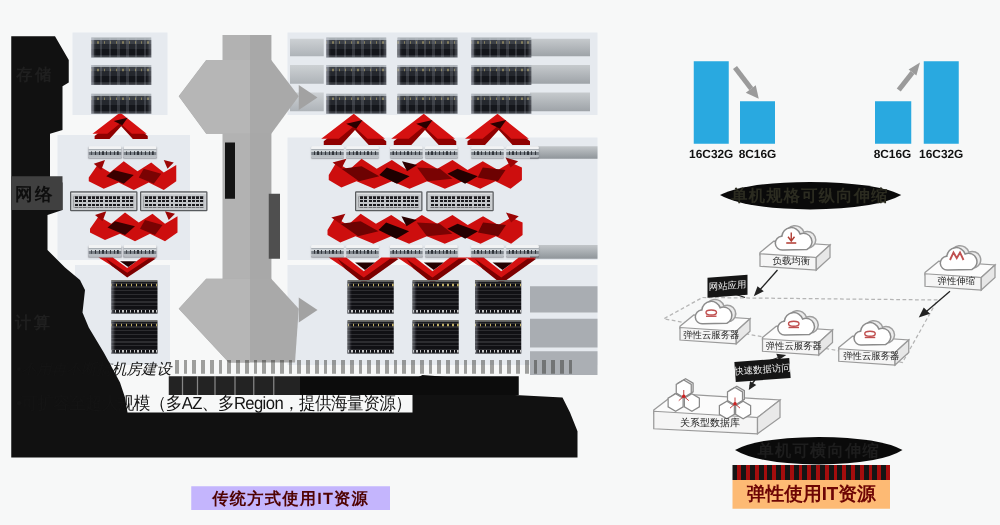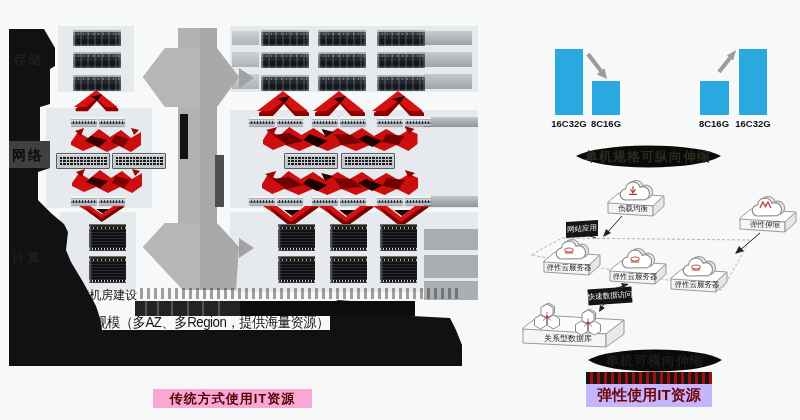--- a/index.html
+++ b/index.html
@@ -217,26 +217,26 @@
 <div class="srv" style="left:278px;top:256px;"></div>
 <div class="srv" style="left:330px;top:256px;"></div>
 <div class="srv" style="left:380px;top:256px;"></div>
 
 <div class="abs" style="left:9px;top:141px;width:41px;height:27px;background:#404040;"></div>
 <div class="lbl" style="left:13px;top:51px;">存储</div>
 <div class="lbl" style="left:12px;top:147px;font-size:14px;color:#0e0e0e;">网络</div>
 <div class="lbl" style="left:12px;top:249px;">计算</div>
 
 <div class="abs" style="left:140px;top:288px;width:320px;height:11px;background:repeating-linear-gradient(90deg,rgba(35,35,30,.42) 0 3px,transparent 3px 7px);"></div>
-<div class="bullet" style="left:13px;top:287px;font-size:12px;">•不用再不断搞机房建设</div>
+<div class="bullet" style="left:13px;top:287px;font-size:12px;font-style:italic;">•不用再不断搞机房建设</div>
 <div class="bullet" style="left:13px;top:314px;font-size:14px;transform:scaleX(0.95);transform-origin:0 0;letter-spacing:-0.5px;">•可扩容至超大规模（多AZ、多Region，提供海量资源）</div>
 
-<div class="abs" style="left:153px;top:389px;width:159px;height:19px;background:#f9a8d4;color:#4f0303;font-weight:bold;font-size:13px;display:flex;align-items:center;justify-content:center;letter-spacing:1px;">传统方式使用IT资源</div>
+<div class="abs" style="left:153px;top:389px;width:159px;height:19px;background:#c4b5fd;color:#4f0303;font-weight:bold;font-size:13px;display:flex;align-items:center;justify-content:center;letter-spacing:1px;">传统方式使用IT资源</div>
 <div class="abs" style="left:586px;top:372px;width:126px;height:12px;background:repeating-linear-gradient(90deg,#151515 0 4px,#a50d0d 4px 7px);"></div>
-<div class="abs" style="left:586px;top:384px;width:126px;height:23px;background:#c4b5fd;color:#6d0505;font-weight:bold;font-size:15px;display:flex;align-items:center;justify-content:center;">弹性使用IT资源</div>
+<div class="abs" style="left:586px;top:384px;width:126px;height:23px;background:#fdba74;color:#6d0505;font-weight:bold;font-size:15px;display:flex;align-items:center;justify-content:center;">弹性使用IT资源</div>
 
 <div class="bluebar" style="left:555px;top:49px;width:28px;height:66px;"></div>
 <div class="bluebar" style="left:592px;top:81px;width:28px;height:34px;"></div>
 <div class="bluebar" style="left:700px;top:81px;width:29px;height:34px;"></div>
 <div class="bluebar" style="left:739px;top:49px;width:28px;height:66px;"></div>
 <div class="barlbl" style="left:549px;top:118px;">16C32G</div>
 <div class="barlbl" style="left:586px;top:118px;">8C16G</div>
 <div class="barlbl" style="left:694px;top:118px;">8C16G</div>
 <div class="barlbl" style="left:733px;top:118px;">16C32G</div>
 

